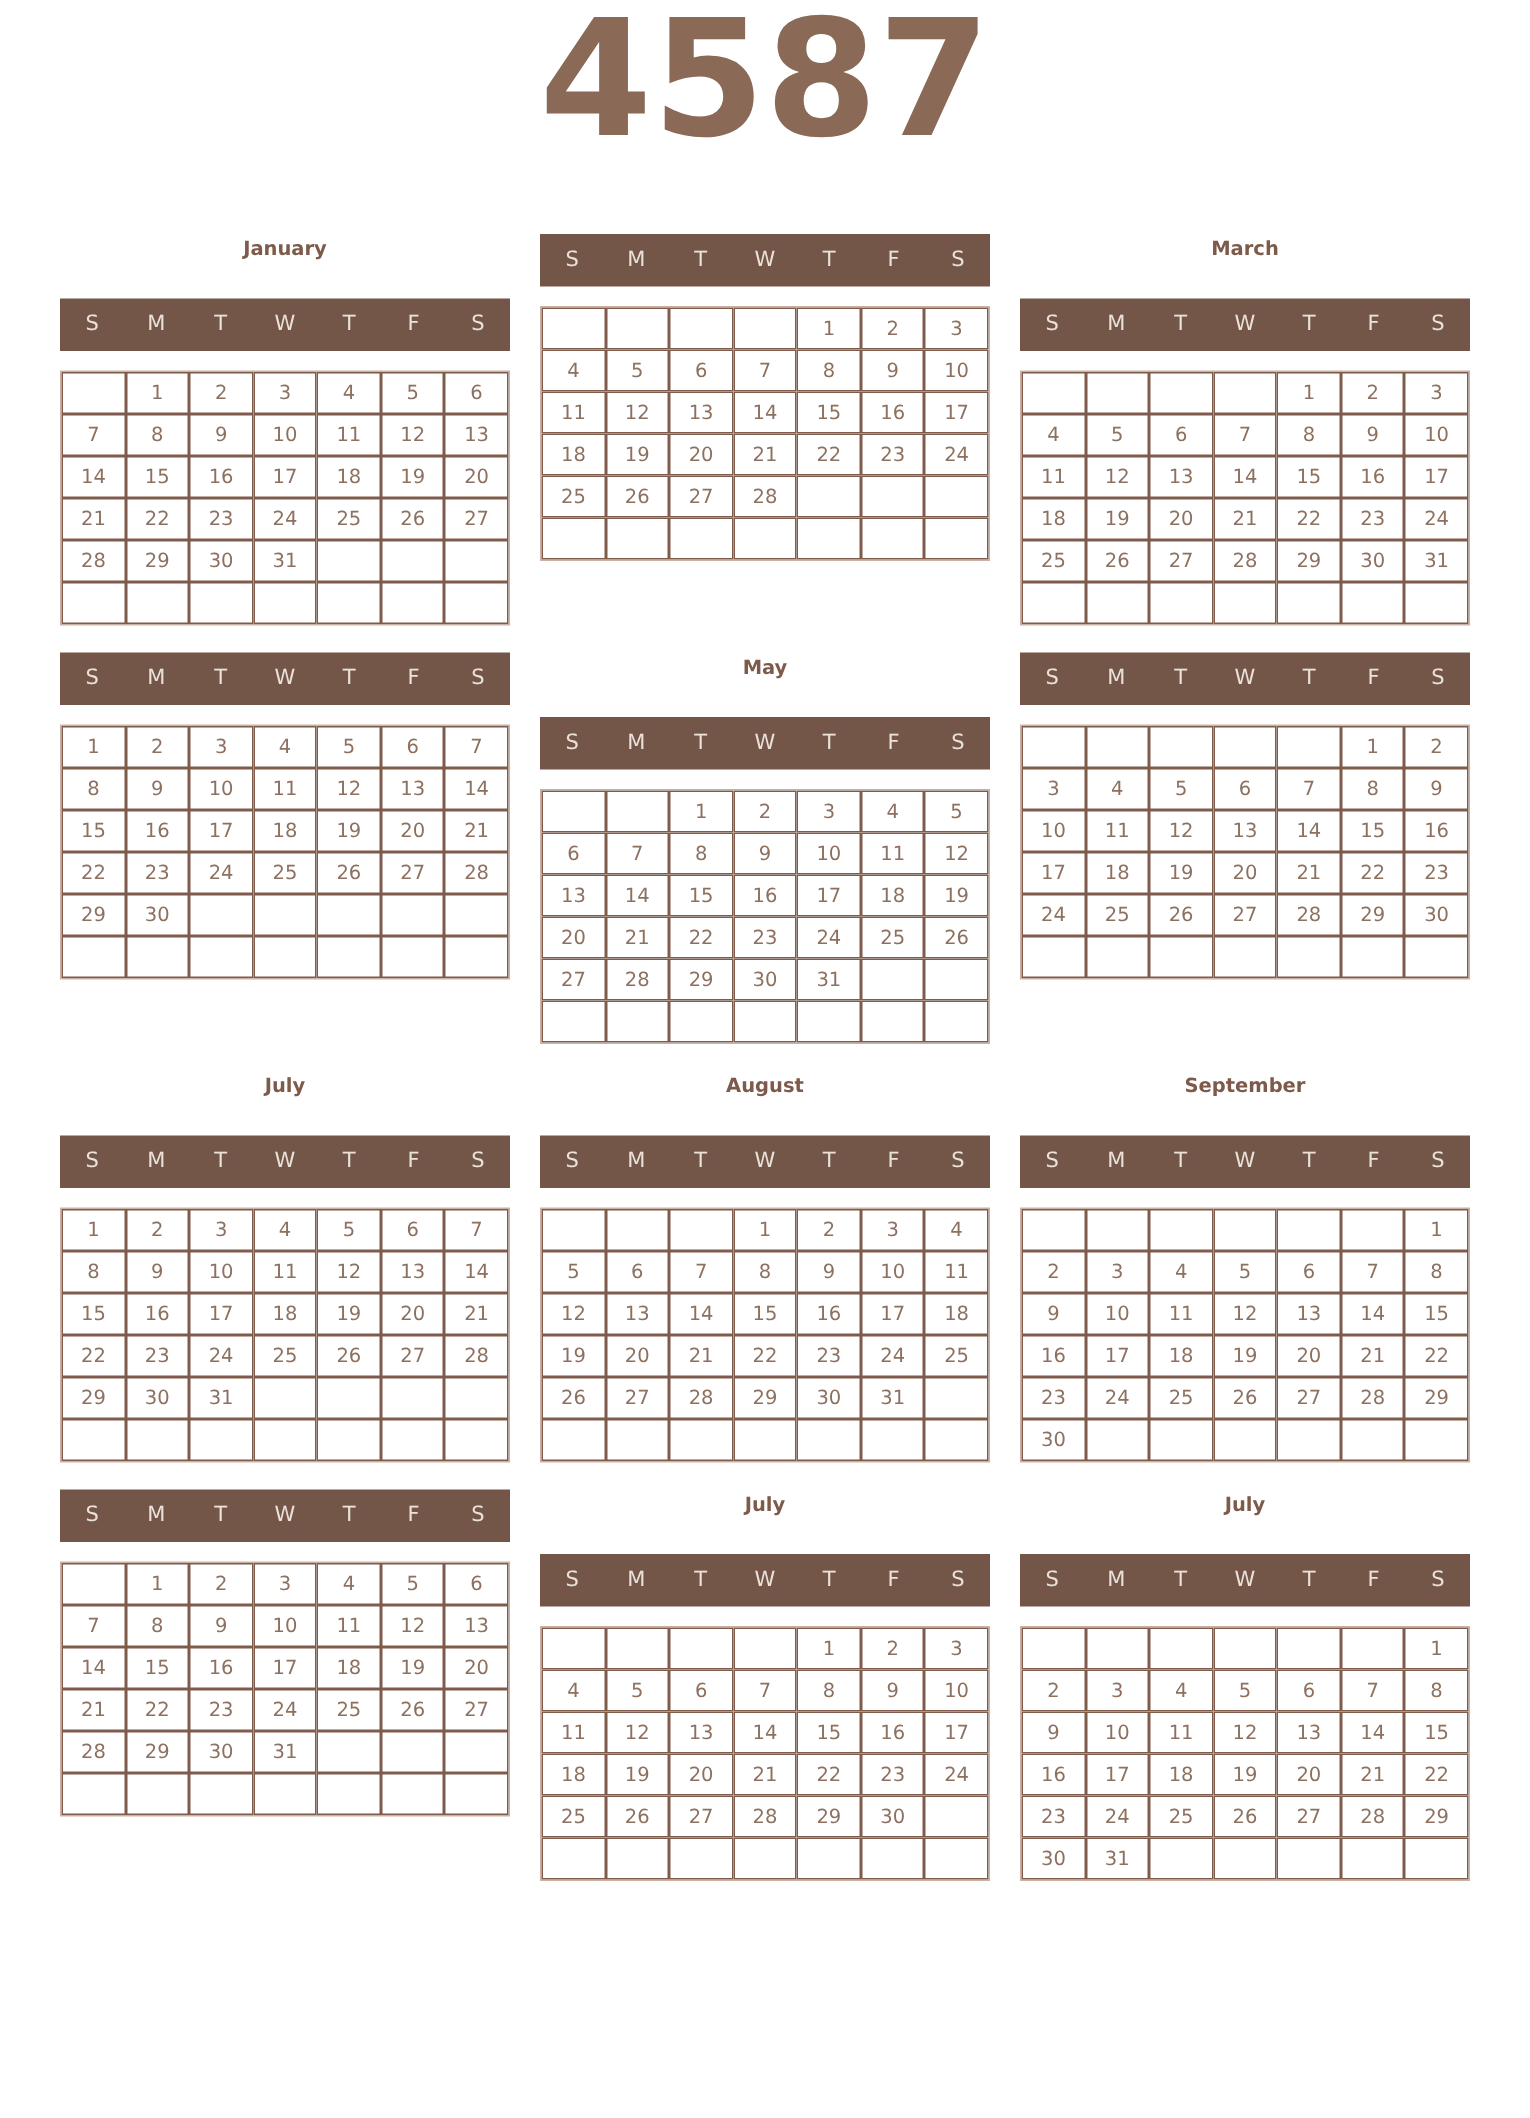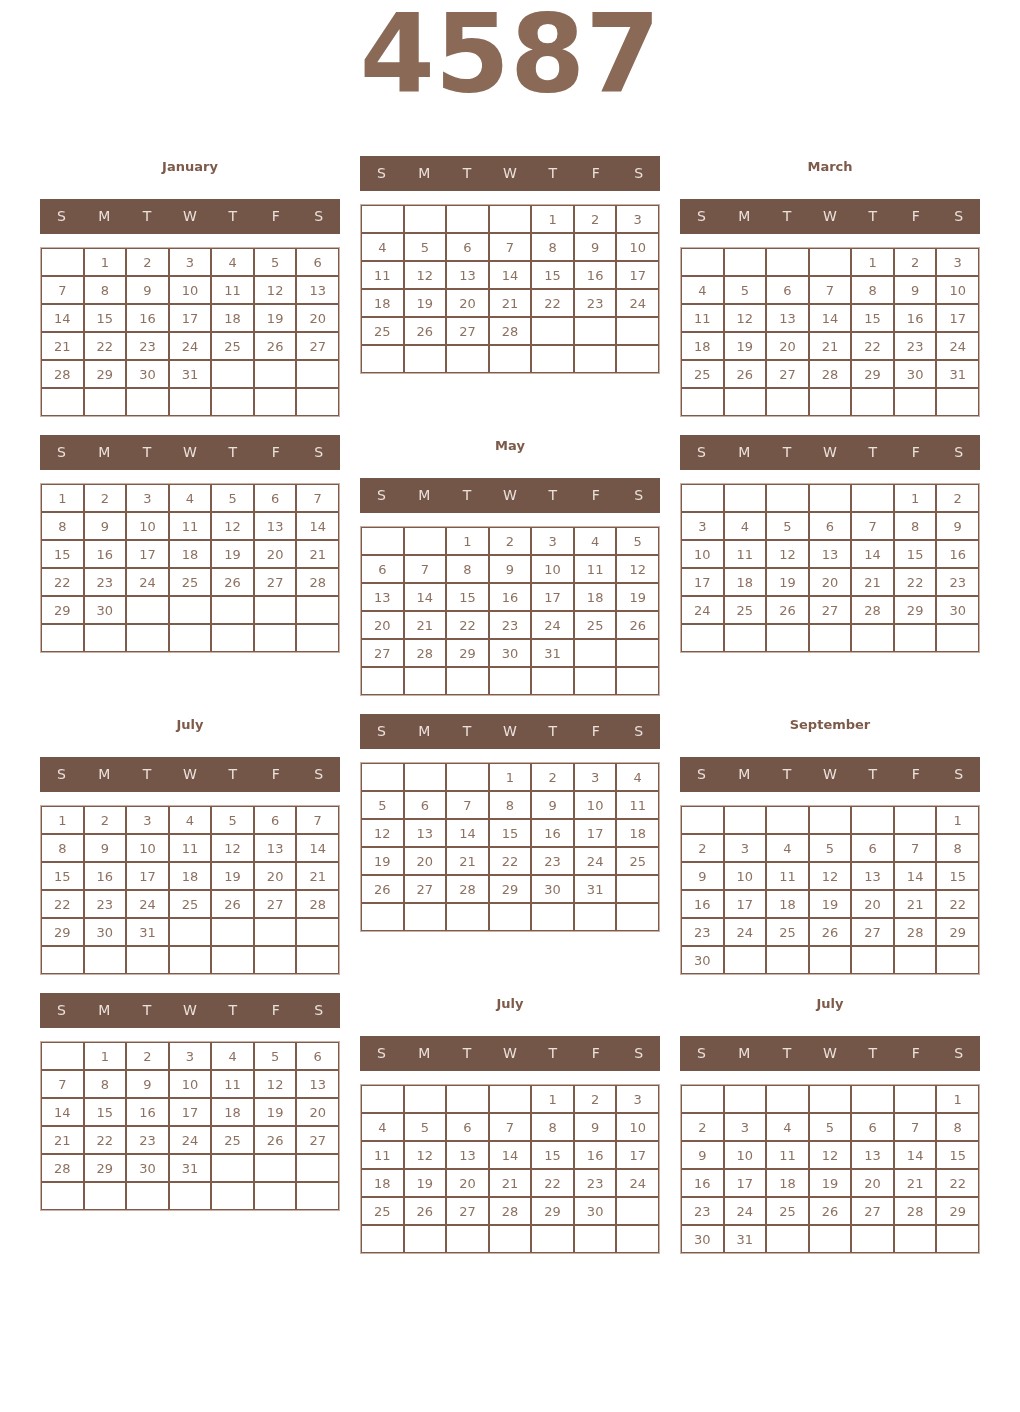--- a/index.html
+++ b/index.html
@@ -466,20 +466,21 @@
           <div class="day-cell"></div>
           <div class="day-cell"></div>
           <div class="day-cell"></div>
           <div class="day-cell"></div>
           <div class="day-cell"></div>
           <div class="day-cell"></div>
           <div class="day-cell"></div>
         </div>
       </section>
       <section class="month">
+        <h2 class="month-name">August</h2>
         <div class="weekday-bar">
           <span class="weekday-label">S</span>
           <span class="weekday-label">M</span>
           <span class="weekday-label">T</span>
           <span class="weekday-label">W</span>
           <span class="weekday-label">T</span>
           <span class="weekday-label">F</span>
           <span class="weekday-label">S</span>
         </div>
         <div class="day-grid">

